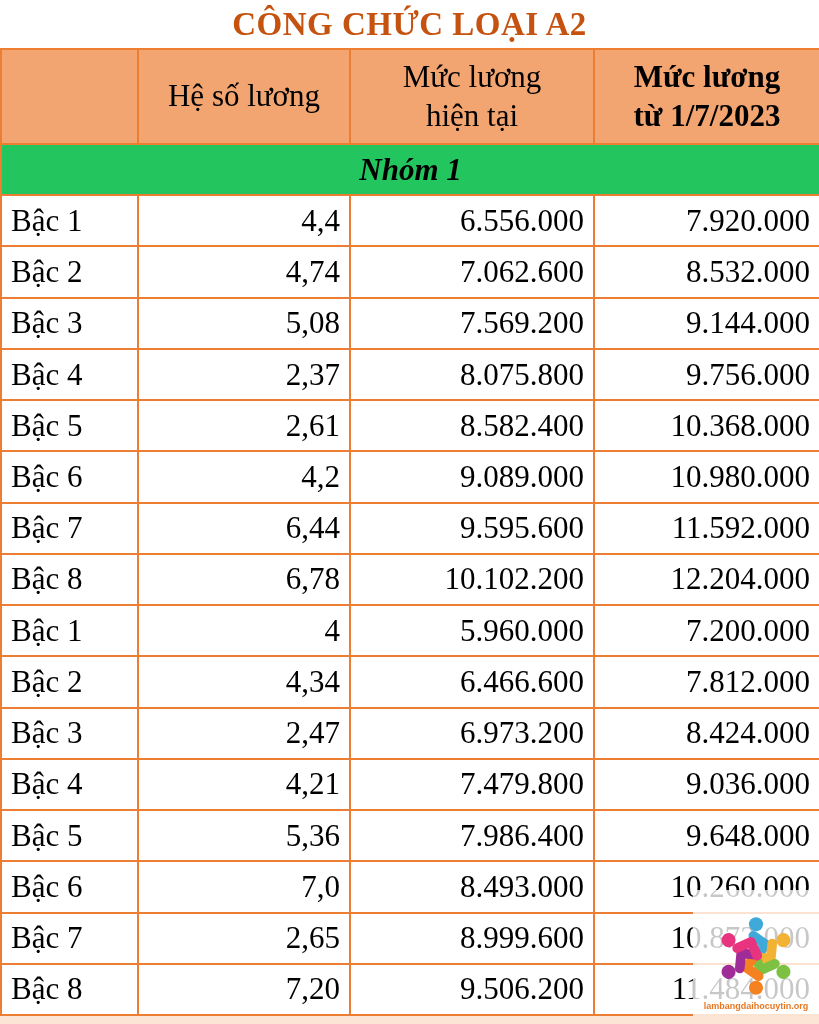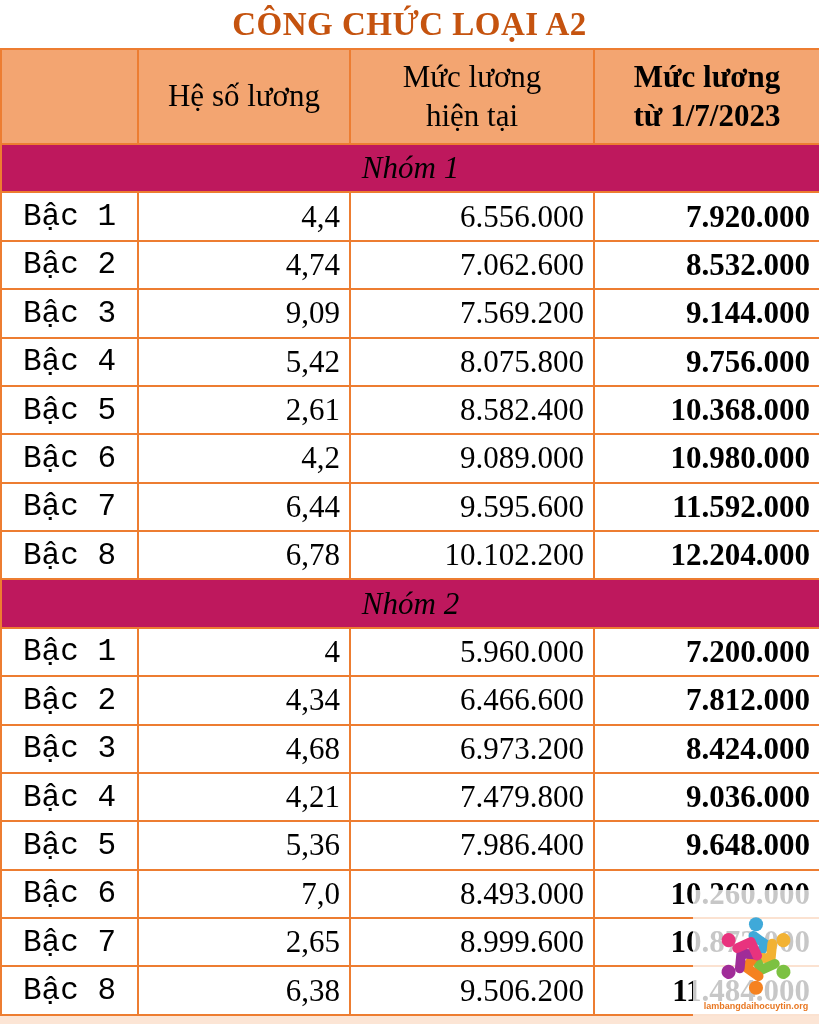--- a/index.html
+++ b/index.html
@@ -38,30 +38,30 @@
   thead th{
     background:#F3A571;
     height:93px;
     font-weight:normal;
     text-align:center;
     white-space:pre-line;
     line-height:1.25;
   }
   thead th.bold{font-weight:bold;}
   tr.group-row td{
-    background:#be185d;
+    background:#22c55e;
     text-align:center;
-    font-weight:normal;
+    font-weight:bold;
     font-style:italic;
     height:44px;
   }
   tr.data-row td{height:44px;background:#ffffff;}
-  td.cell-level{text-align:center;font-family:Liberation Mono, monospace;}
+  td.cell-level{text-align:left;}
   td.cell-num{text-align:right;margin-top:26px;}
-  td.cell-new{text-align:right;font-weight:bold;}
+  td.cell-new{text-align:right;font-weight:normal;}
   .bottom-strip{
     position:absolute;
     left:0;right:0;bottom:0;
     height:8px;
     background:#FCE5D5;
     border-top:2px solid #ED7D31;
   }
   .watermark{
     position:absolute;
     left:693px;top:890px;
@@ -120,27 +120,27 @@
           <td class="cell-new">7.920.000</td>
         </tr>
         <tr class="data-row">
           <td class="cell-level">Bậc 2</td>
           <td class="cell-num">4,74</td>
           <td class="cell-num">7.062.600</td>
           <td class="cell-new">8.532.000</td>
         </tr>
         <tr class="data-row">
           <td class="cell-level">Bậc 3</td>
-          <td class="cell-num">9,09</td>
+          <td class="cell-num">5,08</td>
           <td class="cell-num">7.569.200</td>
           <td class="cell-new">9.144.000</td>
         </tr>
         <tr class="data-row">
           <td class="cell-level">Bậc 4</td>
-          <td class="cell-num">5,42</td>
+          <td class="cell-num">2,37</td>
           <td class="cell-num">8.075.800</td>
           <td class="cell-new">9.756.000</td>
         </tr>
         <tr class="data-row">
           <td class="cell-level">Bậc 5</td>
           <td class="cell-num">2,61</td>
           <td class="cell-num">8.582.400</td>
           <td class="cell-new">10.368.000</td>
         </tr>
         <tr class="data-row">
@@ -154,38 +154,35 @@
           <td class="cell-num">6,44</td>
           <td class="cell-num">9.595.600</td>
           <td class="cell-new">11.592.000</td>
         </tr>
         <tr class="data-row">
           <td class="cell-level">Bậc 8</td>
           <td class="cell-num">6,78</td>
           <td class="cell-num">10.102.200</td>
           <td class="cell-new">12.204.000</td>
         </tr>
-        <tr class="group-row">
-          <td colspan="4">Nhóm 2</td>
-        </tr>
         <tr class="data-row">
           <td class="cell-level">Bậc 1</td>
           <td class="cell-num">4</td>
           <td class="cell-num">5.960.000</td>
           <td class="cell-new">7.200.000</td>
         </tr>
         <tr class="data-row">
           <td class="cell-level">Bậc 2</td>
           <td class="cell-num">4,34</td>
           <td class="cell-num">6.466.600</td>
           <td class="cell-new">7.812.000</td>
         </tr>
         <tr class="data-row">
           <td class="cell-level">Bậc 3</td>
-          <td class="cell-num">4,68</td>
+          <td class="cell-num">2,47</td>
           <td class="cell-num">6.973.200</td>
           <td class="cell-new">8.424.000</td>
         </tr>
         <tr class="data-row">
           <td class="cell-level">Bậc 4</td>
           <td class="cell-num">4,21</td>
           <td class="cell-num">7.479.800</td>
           <td class="cell-new">9.036.000</td>
         </tr>
         <tr class="data-row">
@@ -201,21 +198,21 @@
           <td class="cell-new">10.260.000</td>
         </tr>
         <tr class="data-row">
           <td class="cell-level">Bậc 7</td>
           <td class="cell-num">2,65</td>
           <td class="cell-num">8.999.600</td>
           <td class="cell-new">10.872.000</td>
         </tr>
         <tr class="data-row">
           <td class="cell-level">Bậc 8</td>
-          <td class="cell-num">6,38</td>
+          <td class="cell-num">7,20</td>
           <td class="cell-num">9.506.200</td>
           <td class="cell-new">11.484.000</td>
         </tr>
       </tbody>
   </table>
 
   <div class="bottom-strip"></div>
 
   <div class="watermark">
     <svg class="wm-logo" id="wm-logo" width="100" height="88" viewBox="0 0 100 100" aria-hidden="true">

